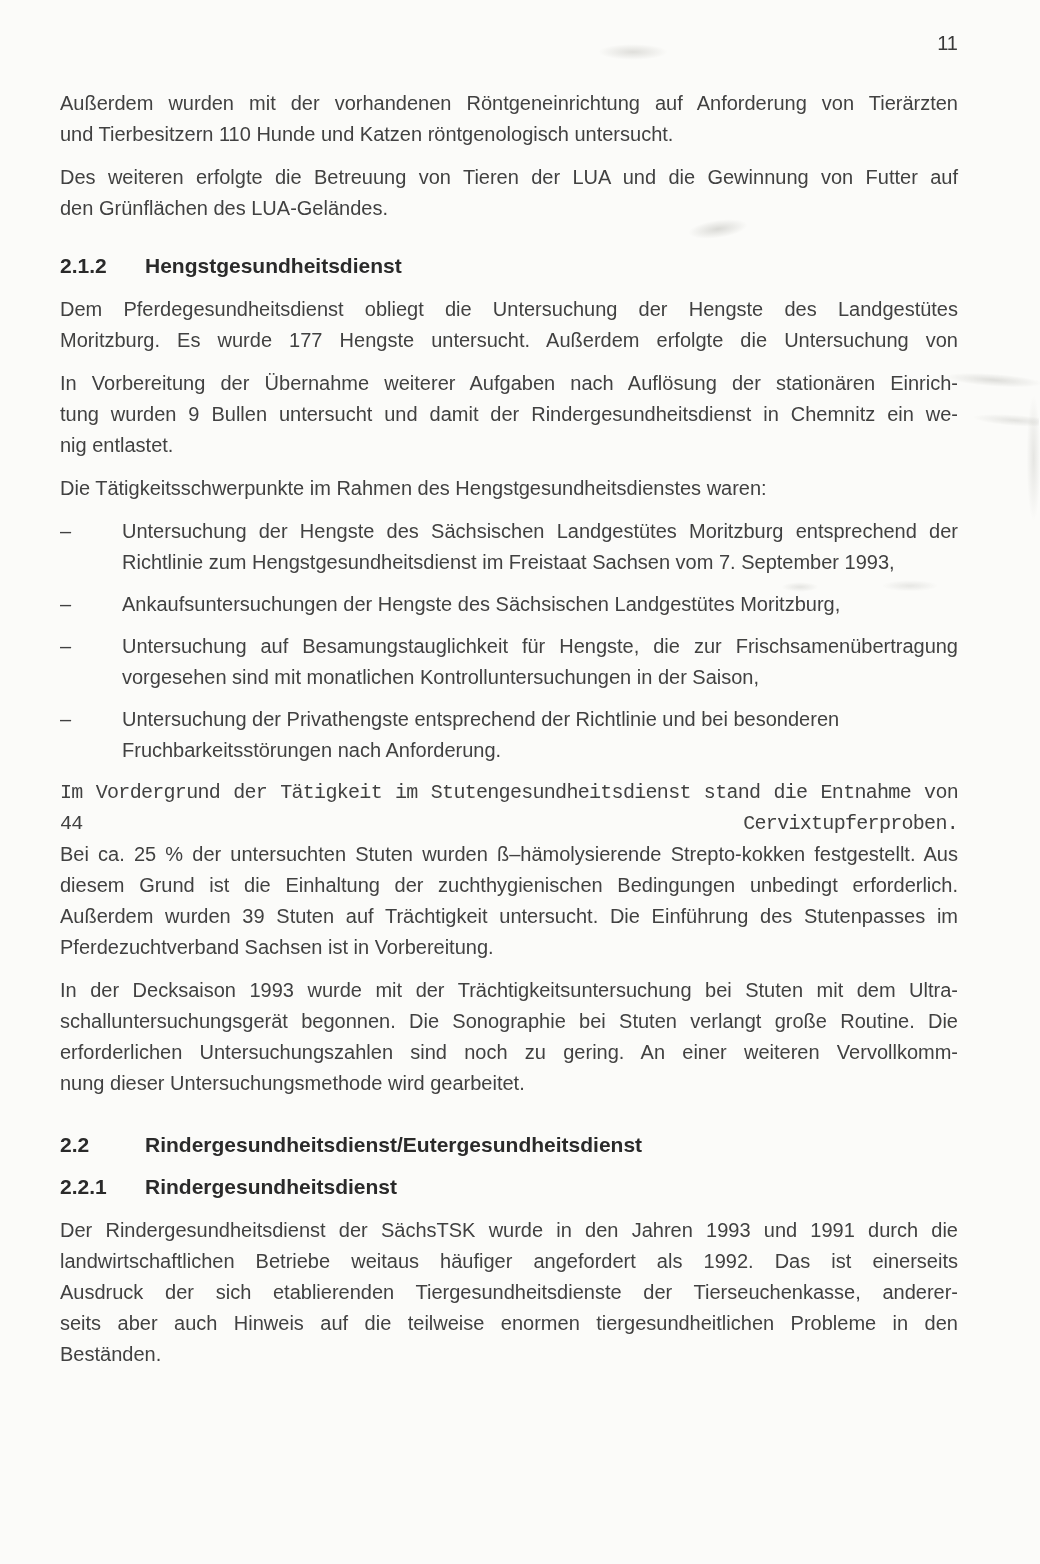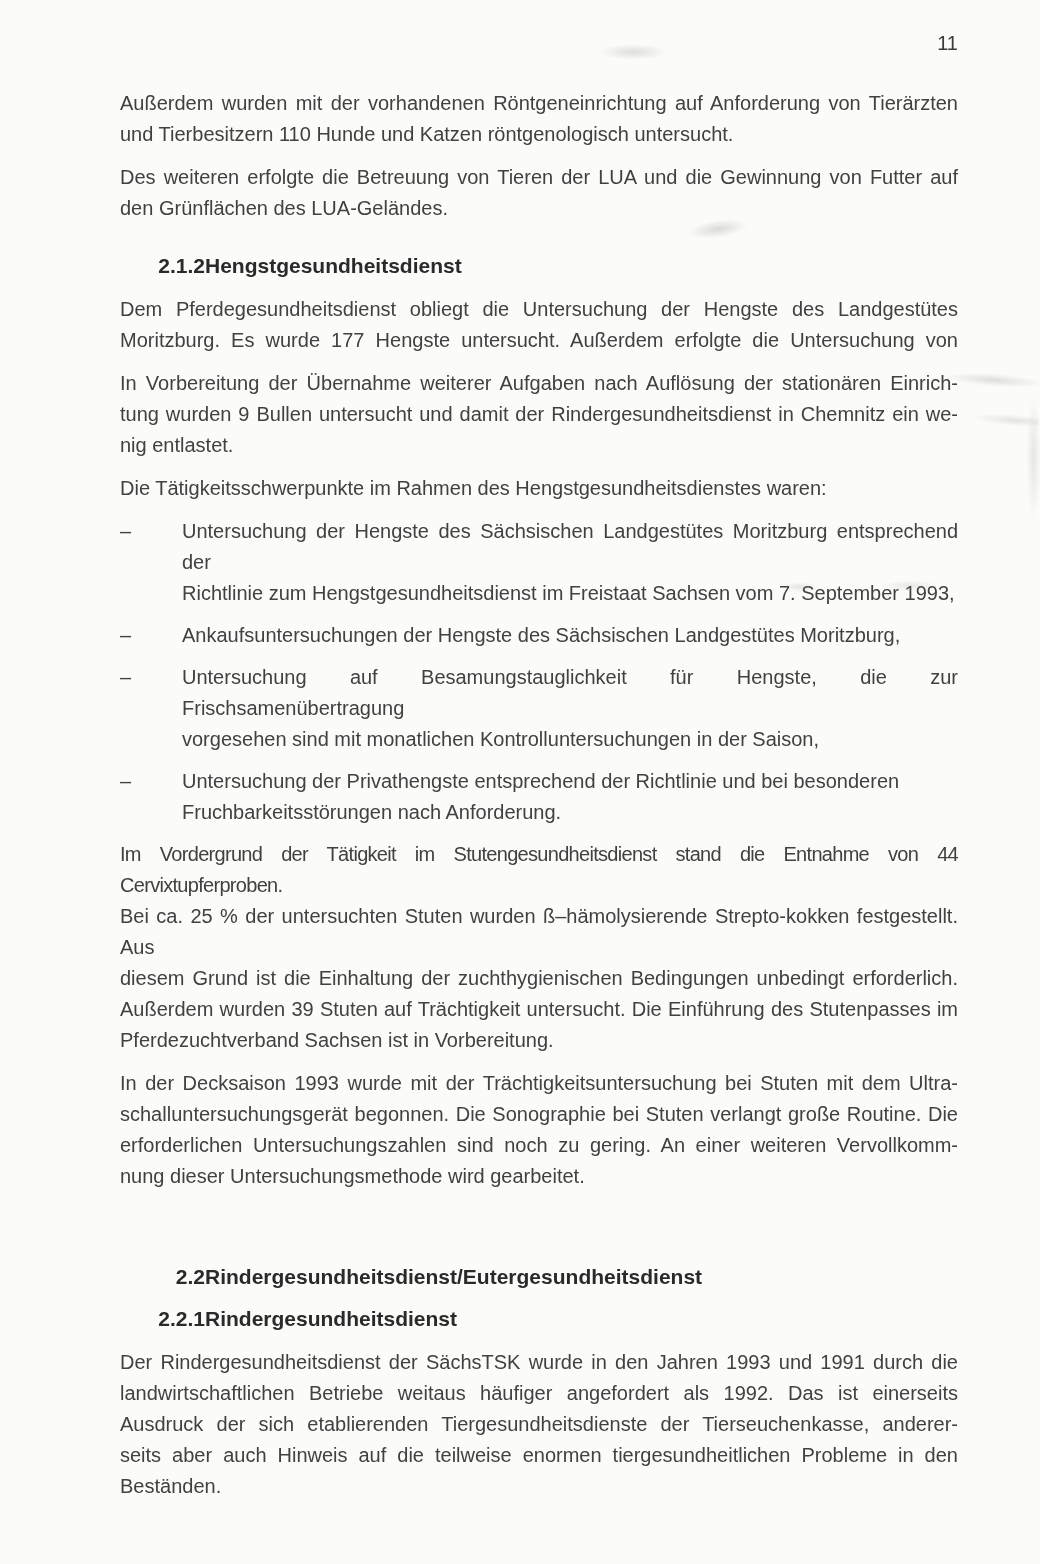--- a/index.html
+++ b/index.html
@@ -1,51 +1,51 @@
 <!DOCTYPE html>
 <html><head>
 <meta charset="utf-8">
 <style>
   html, body { margin: 0; padding: 0; background: #fbfbf9; }
   .page {
     position: relative;
     width: 1040px;
     height: 1564px;
     box-sizing: border-box;
-    padding: 30px 82px 0 120px;
+    padding: 30px 82px 0 60px;
     background: #fbfbf9;
     overflow: hidden;
     font-family: "Liberation Sans", sans-serif;
     color: #414141;
   }
   .pageno {
     text-align: right;
     font-size: 20px;
     line-height: 26px;
     height: 26px;
     margin-bottom: 32px;
     color: #3a3a3a;
   }
   .para { margin: 0 0 12px 0; }
   .line {
     font-size: 20px;
     line-height: 31px;
     white-space: normal;
   }
   .j { text-align: justify; text-align-last: justify; }
-  .tight { letter-spacing: -0.7px; word-spacing: -1.2px; }
+  .tight { letter-spacing: -0.7px; word-spacing: -1.2px; font-family: Liberation Mono, monospace; }
   .hrow {
     font-weight: bold;
     font-size: 21px;
     line-height: 28px;
     color: #2a2a2a;
     margin: 28px 0 14px 0;
   }
-  .hrow .hnum { display: inline-block; width: 85px; text-align: right; }
-  .hrow.big-gap { margin-top: 71px; }
+  .hrow .hnum { display: inline-block; width: 85px; }
+  .hrow.big-gap { margin-top: 32px; }
   .hrow.small-gap { margin-top: 6px; }
   .bullets { margin: 0 0 6px 0; }
   .bullet-item { display: flex; margin: 0 0 11px 0; }
   .dash {
     flex: 0 0 62px;
     width: 62px;
     font-size: 20px;
     line-height: 31px;
   }
   .btext { flex: 1; min-width: 0; }

